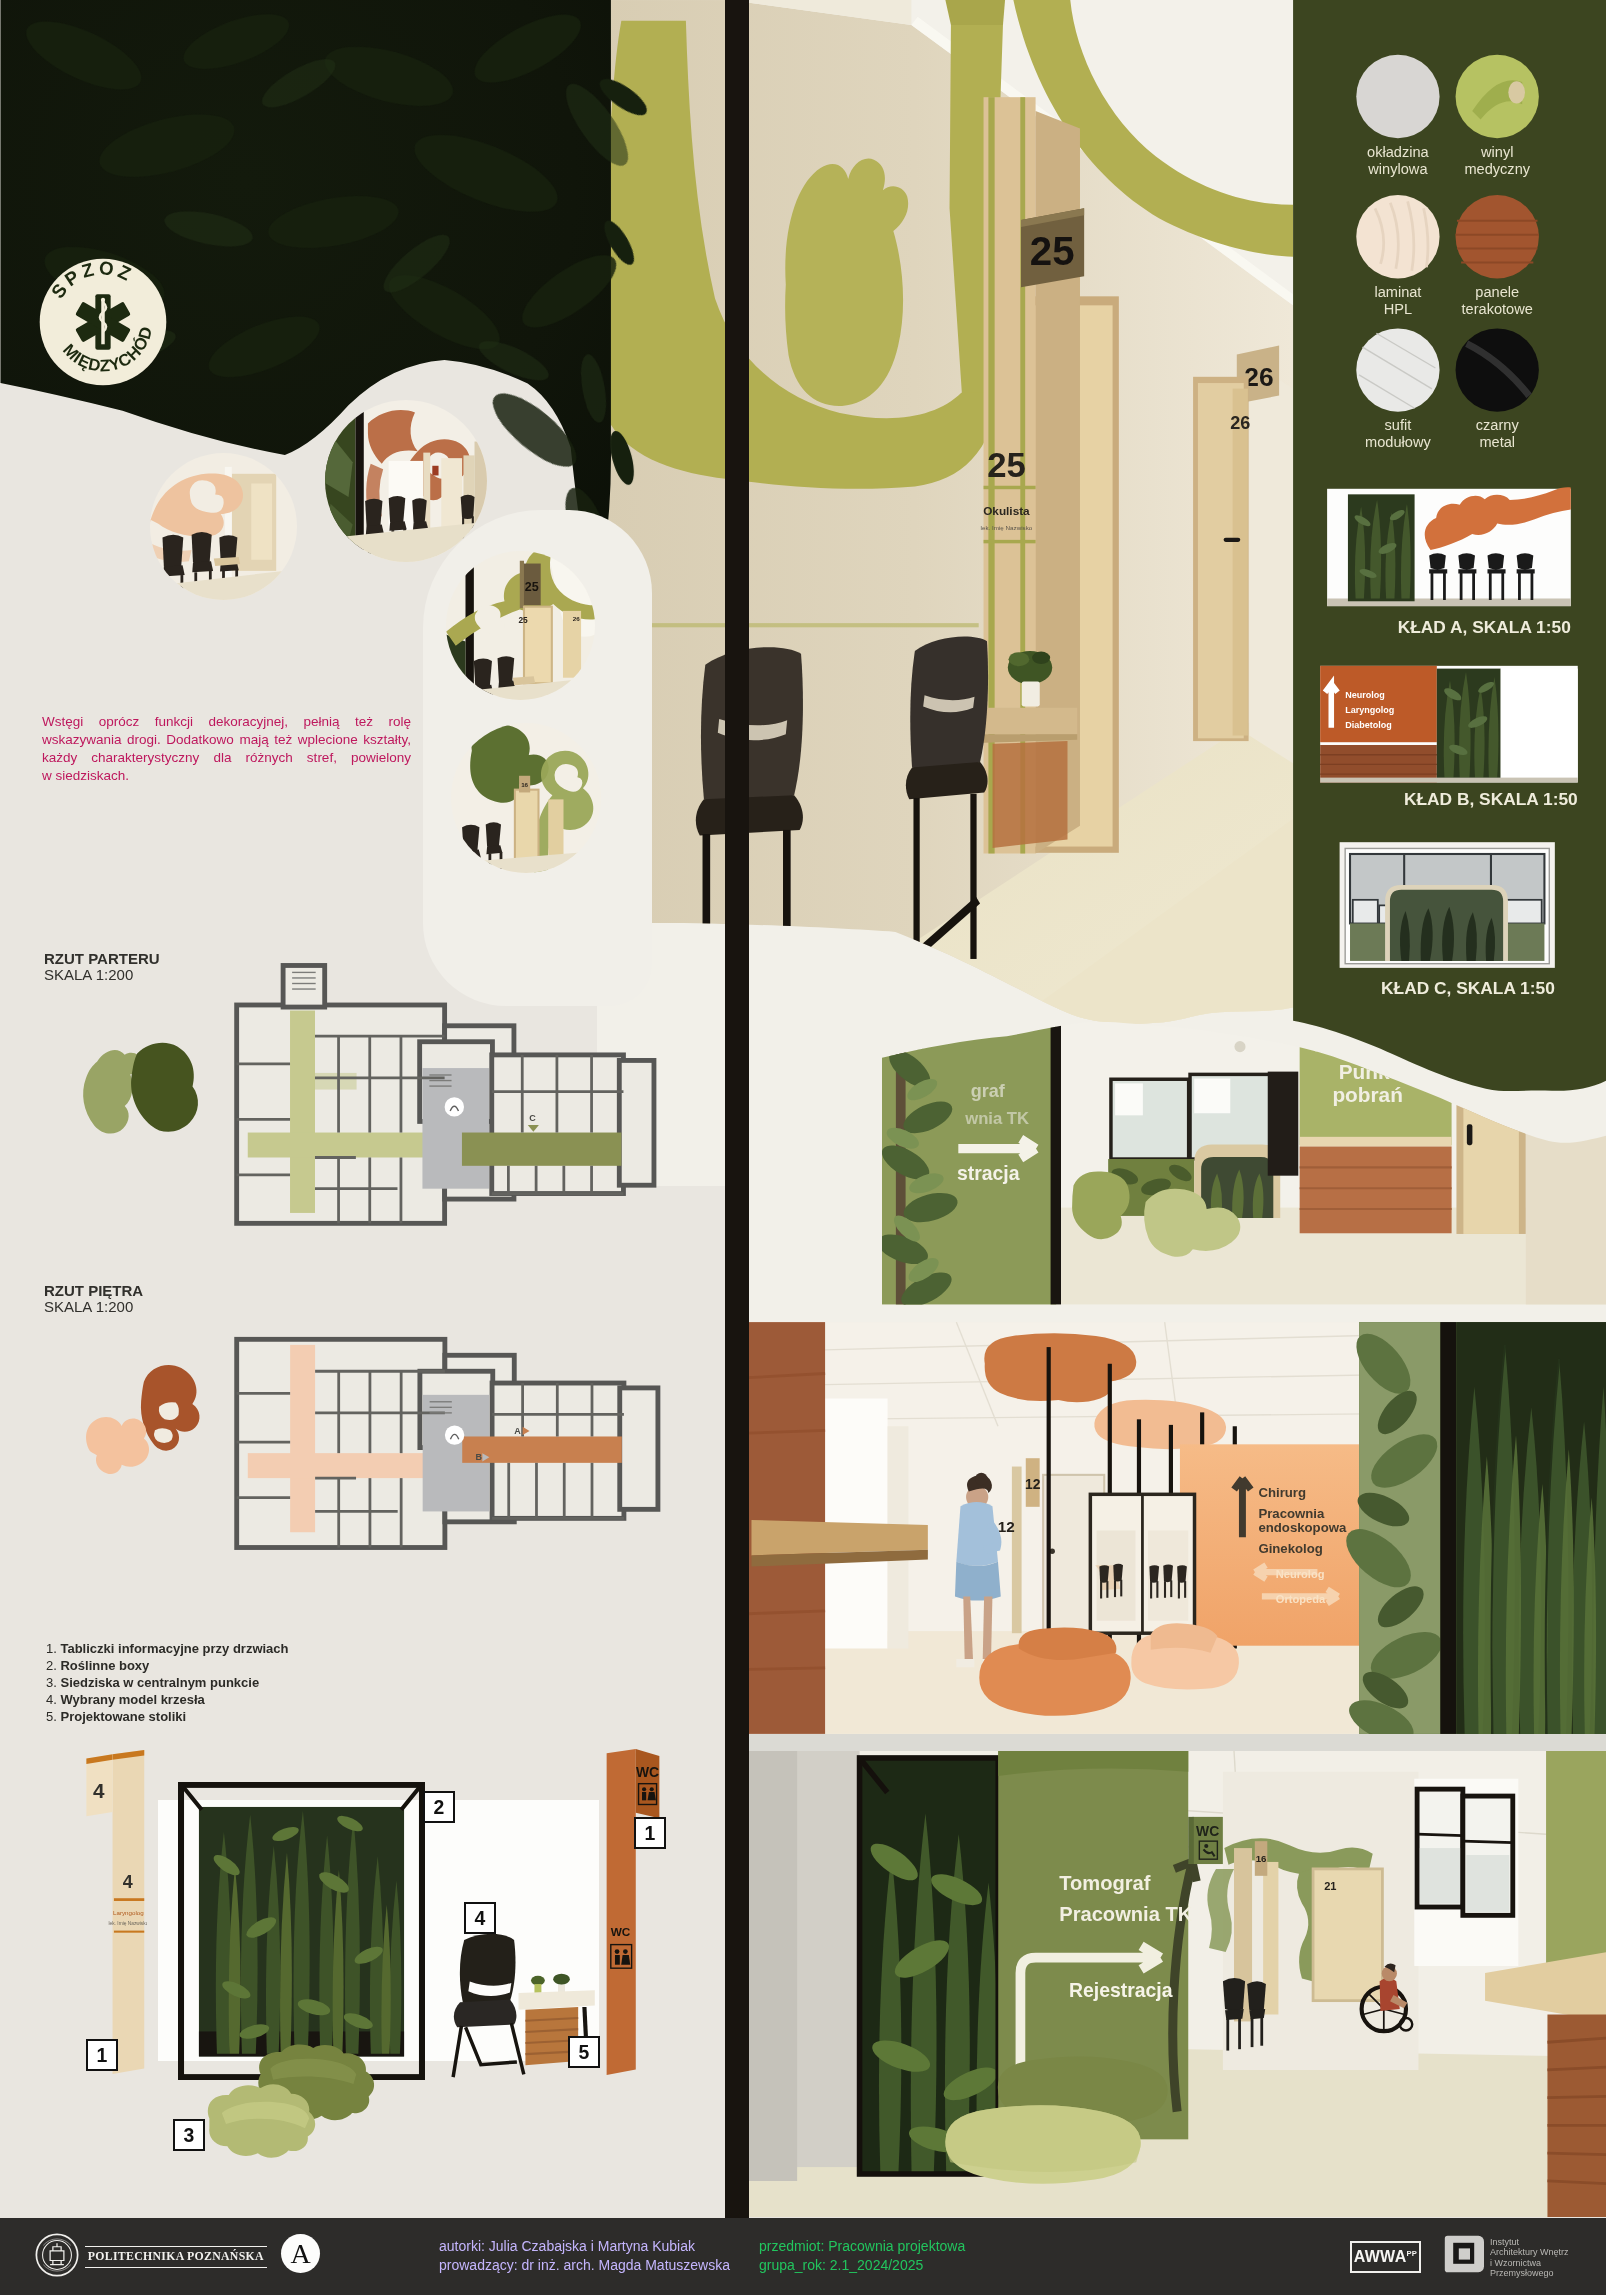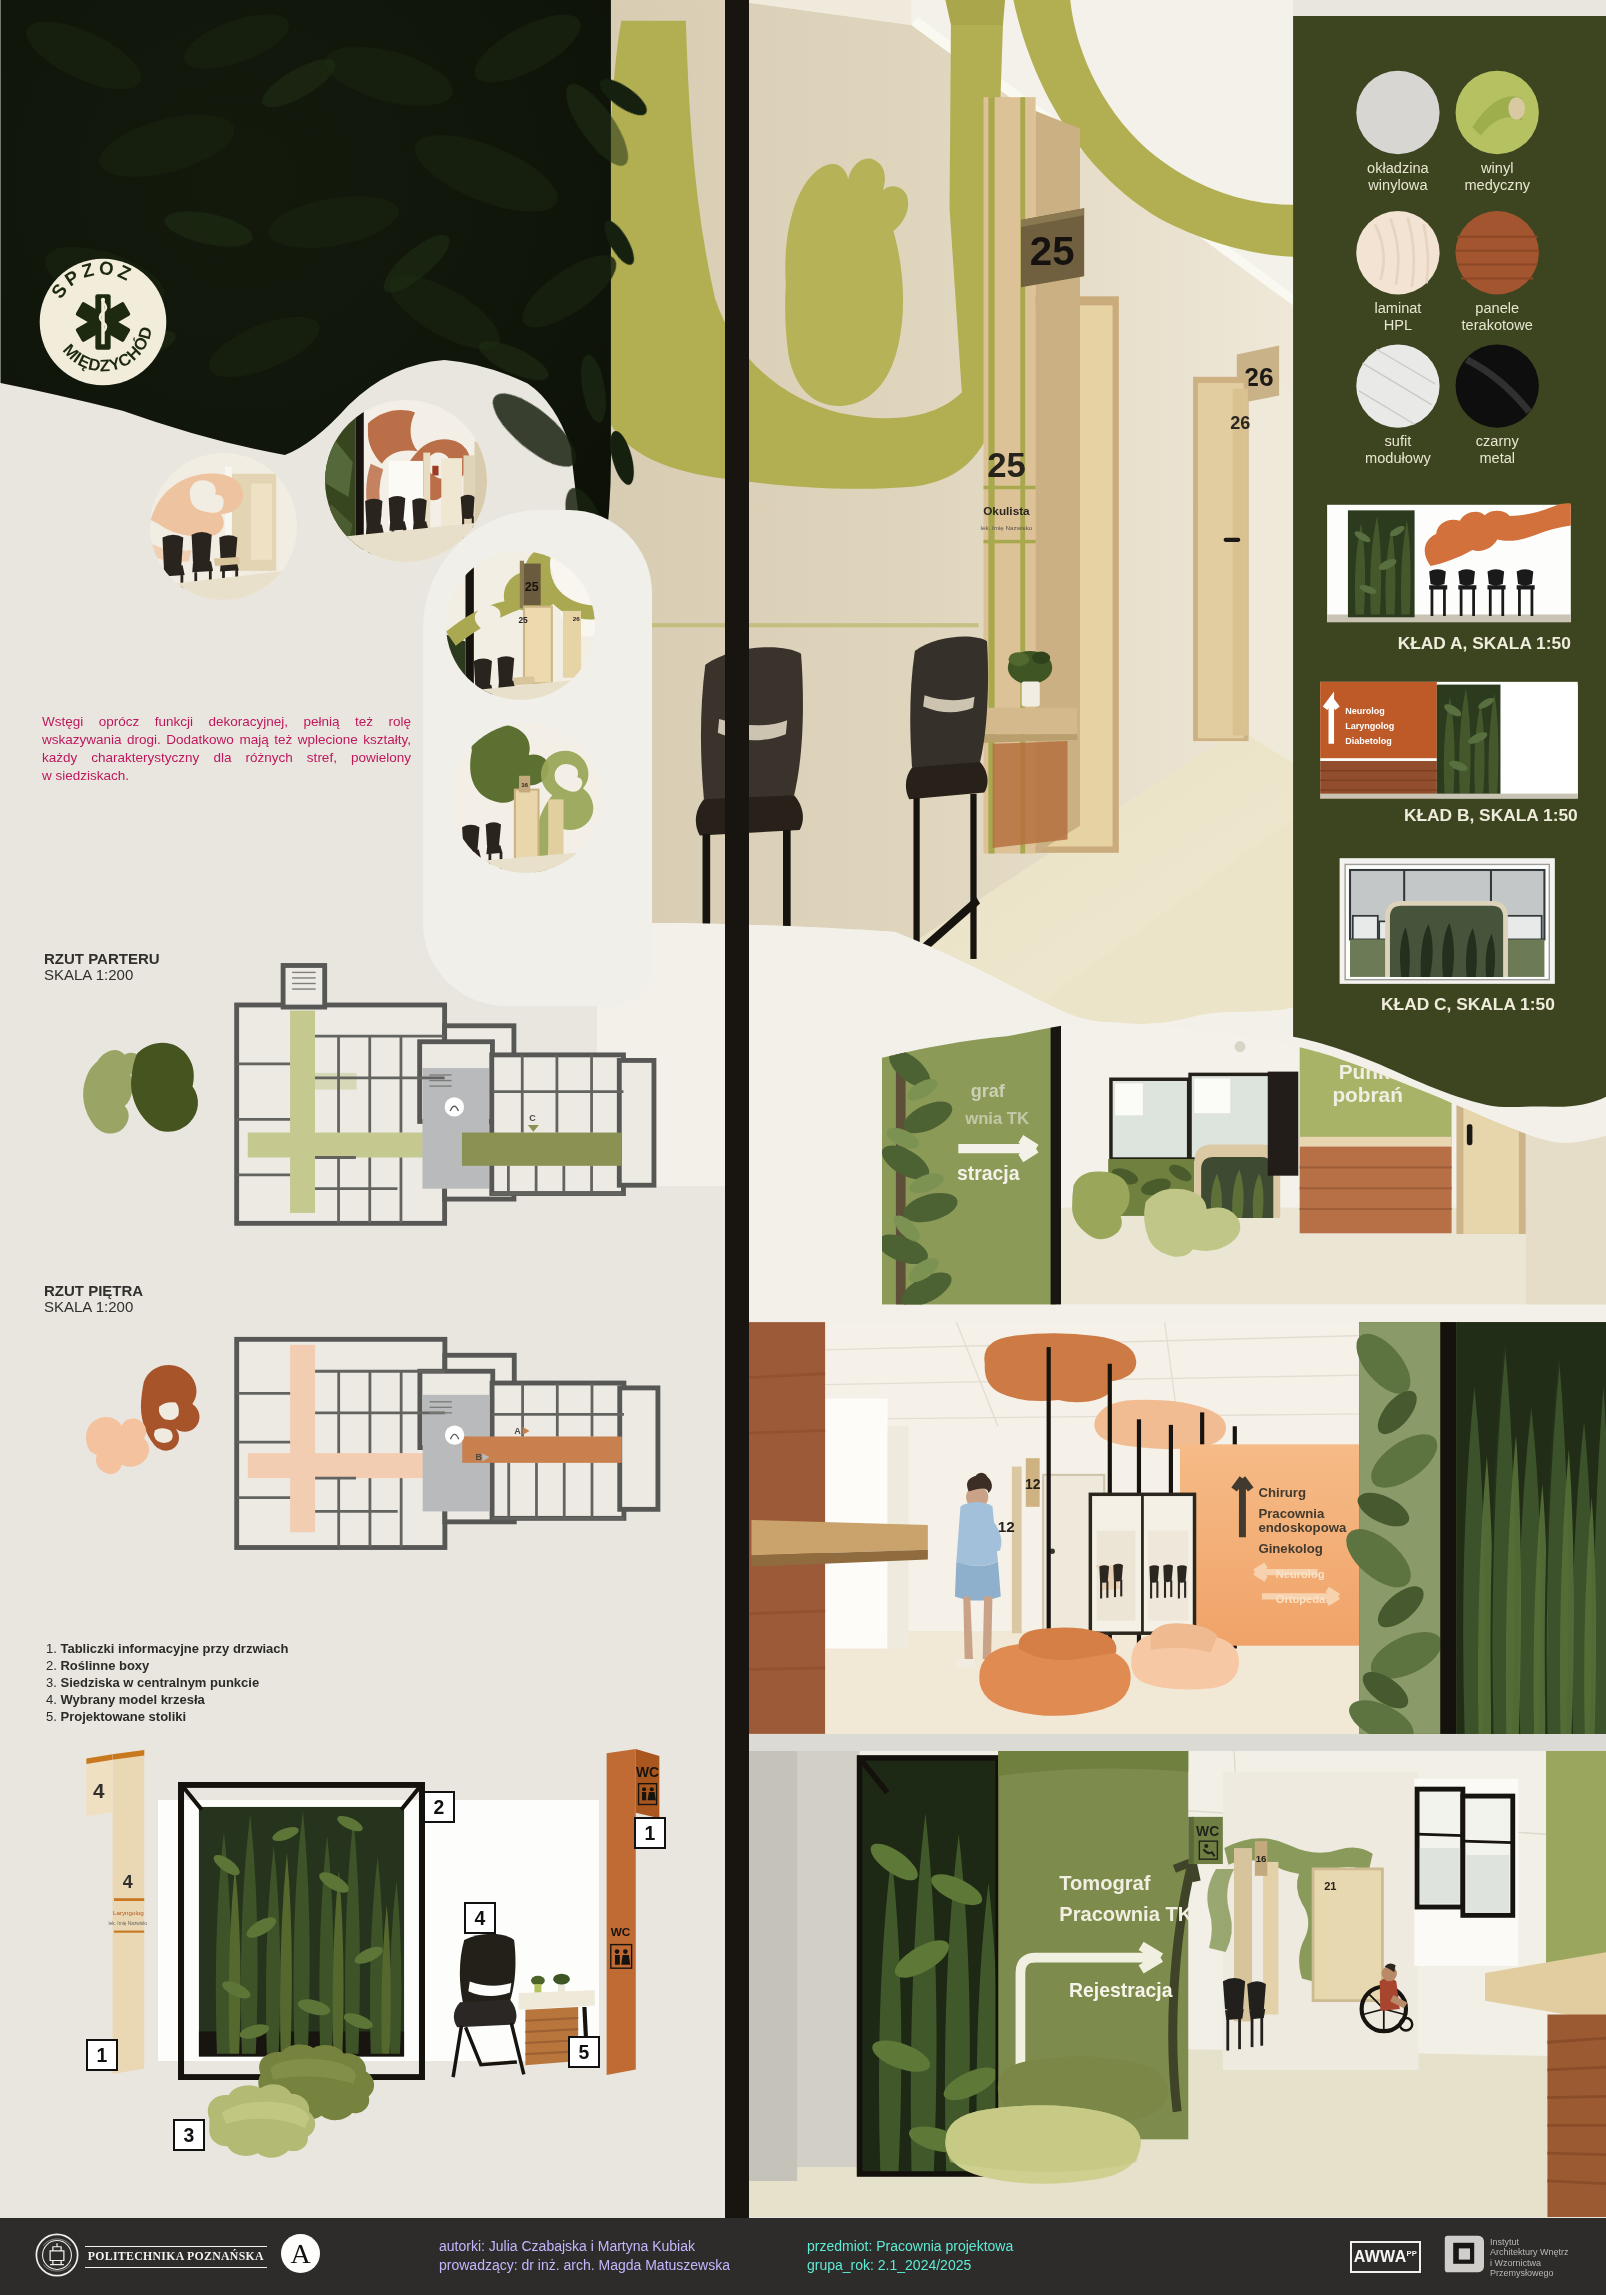--- a/index.html
+++ b/index.html
@@ -116,21 +116,21 @@
 <path d="M166,1036 C202,1048 238,1048 264,1038 L262,1058 C232,1070 196,1070 164,1056 Z" fill="#ddd4c0" opacity="0.9"></path>
 <path d="M144,1152 L274,1146 C288,1162 290,1182 282,1196 L138,1204 C128,1186 132,1166 144,1152 Z" fill="#272119"></path>
 <rect x="142" y="1202" width="11" height="246" fill="#17130e"></rect>
 <rect x="258" y="1196" width="11" height="250" fill="#17130e"></rect>
 <path d="M150,1426 L256,1340 L264,1352 L158,1438 Z" fill="#17130e"></path>
 </g>
 </g>
 </svg>
 </div>
 
-<div id="panel" class="abs" style="left:1293px;top:16px;width:314px;height:1097px;">
+<div id="panel" class="abs" style="left:1293px;top:0px;width:314px;height:1097px;">
 <svg width="314" height="1097" viewBox="0 0 452 1580" font-family="Liberation Sans,sans-serif">
 <path d="M0,0 H452 V1556 C430,1568 400,1572 373,1571 C340,1570 320,1572 296,1571 C250,1566 180,1535 143,1518 C100,1498 40,1477 0,1470 Z" fill="#3c4520"></path>
 
 <circle cx="151" cy="139" r="60" fill="#d8d6d3"></circle>
 
 <circle cx="294" cy="139" r="60" fill="#b6c262"></circle>
 <path d="M258,160 Q294,105 330,118 L330,150 Q300,135 270,172 Z" fill="#9fae4d"></path>
 <ellipse cx="322" cy="133" rx="12" ry="16" fill="#d8c9a2"></ellipse>
 
 <circle cx="151" cy="341" r="60" fill="#f3e3d2"></circle>
@@ -1107,21 +1107,21 @@
 <path d="M12,46 a26,26 0 0 0 40,0" fill="none"></path>
 </g>
 </svg>
 
 <div class="abs" style="left:85px;top:28px;color:#f2f1ee;font-family:'Liberation Serif',serif;font-weight:bold;font-size:11.8px;letter-spacing:0.3px;border-top:1px solid #f2f1ee;border-bottom:1px solid #f2f1ee;padding:2.1px 2.8px 2.8px 2.8px;white-space:nowrap;">POLITECHNIKA POZNAŃSKA</div>
 
 <div class="abs" style="left:281px;top:16px;width:39px;height:39px;border-radius:50%;background:#fdfdfc;color:#111;font-family:'Liberation Serif',serif;font-size:28px;display:flex;align-items:center;justify-content:center;">A</div>
 
 <div class="abs" style="left:439px;top:19.4px;color:#c4b5fd;font-size:14px;line-height:19px;">autorki: Julia Czabajska i Martyna Kubiak<br>prowadzący: dr inż. arch. Magda Matuszewska</div>
 
-<div class="abs" style="left:759px;top:19.4px;color:#5eead4;font-size:14px;line-height:19px;margin-left:48px;">przedmiot: Pracownia projektowa<br>grupa_rok: 2.1_2024/2025</div>
+<div class="abs" style="left:759px;top:19.4px;color:#22c55e;font-size:14px;line-height:19px;">przedmiot: Pracownia projektowa<br>grupa_rok: 2.1_2024/2025</div>
 
 <div class="abs" style="left:1350px;top:23px;width:67px;height:28px;border:2.1px solid #f2f1ee;color:#f6f5f2;display:flex;align-items:center;justify-content:center;font-weight:bold;font-size:16px;letter-spacing:0.3px;">AWWA<span style="font-size:7.6px;margin-top:-7px;">PP</span></div>
 
 <svg class="abs" style="left:1442px;top:15.3px;" width="42" height="42" viewBox="0 0 60 60">
 <path d="M8,4 h44 a8,8 0 0 1 8,8 v36 a8,8 0 0 1 -8,8 h-44 a4,4 0 0 1 -4,-4 v-44 a4,4 0 0 1 4,-4 Z" fill="#cfcecb"></path>
 <rect x="16" y="14" width="30" height="30" fill="#191817"></rect>
 <rect x="24" y="22" width="16" height="16" fill="#cfcecb"></rect>
 </svg>
 <div class="abs" style="left:1490px;top:19px;color:#b9b8b4;font-size:9px;line-height:10.4px;">Instytut<br>Architektury Wnętrz<br>i Wzornictwa<br>Przemysłowego</div>
 </div>

